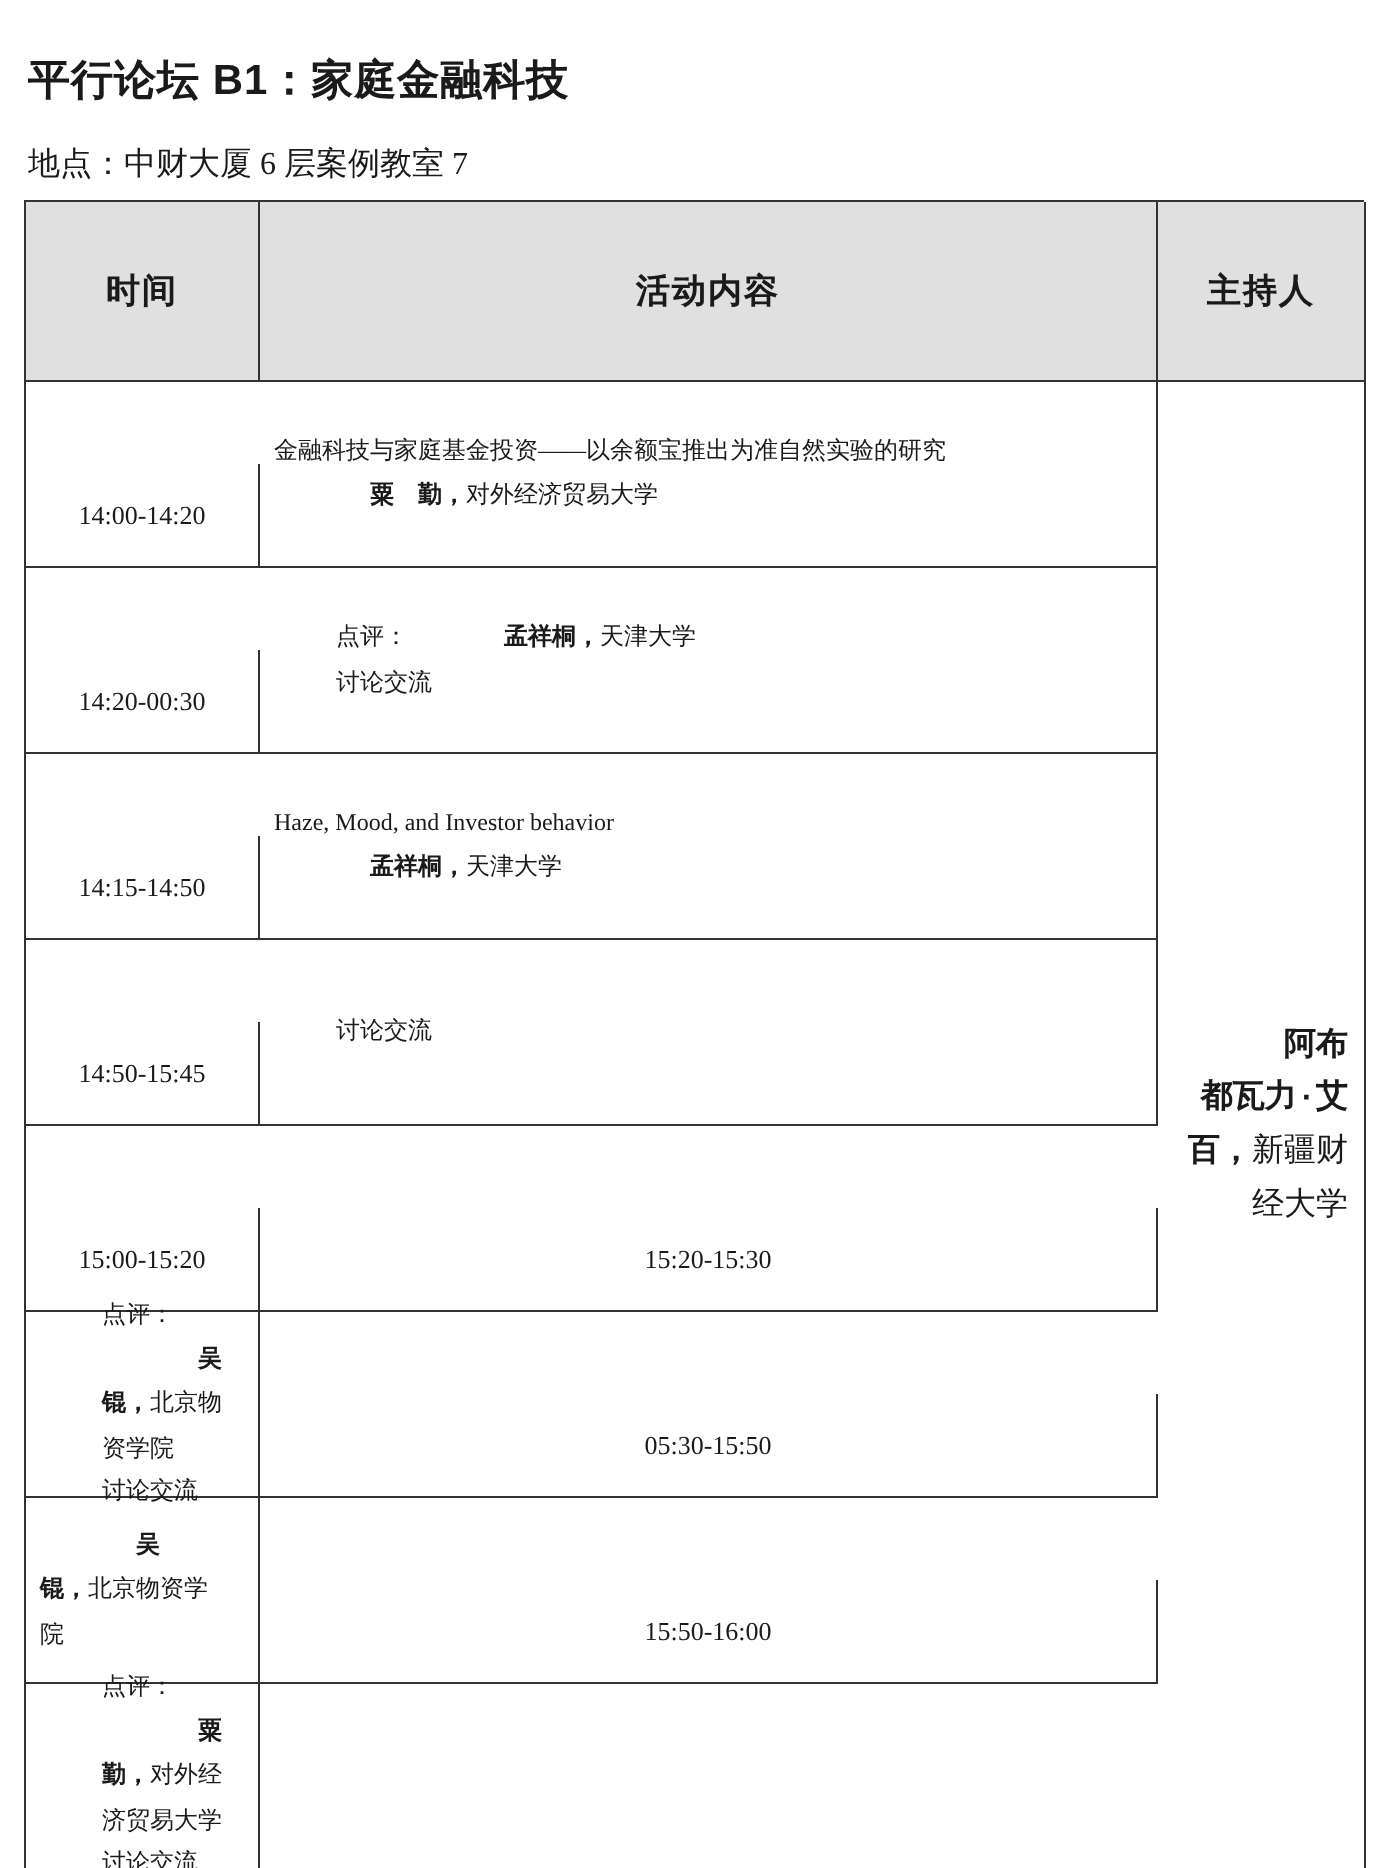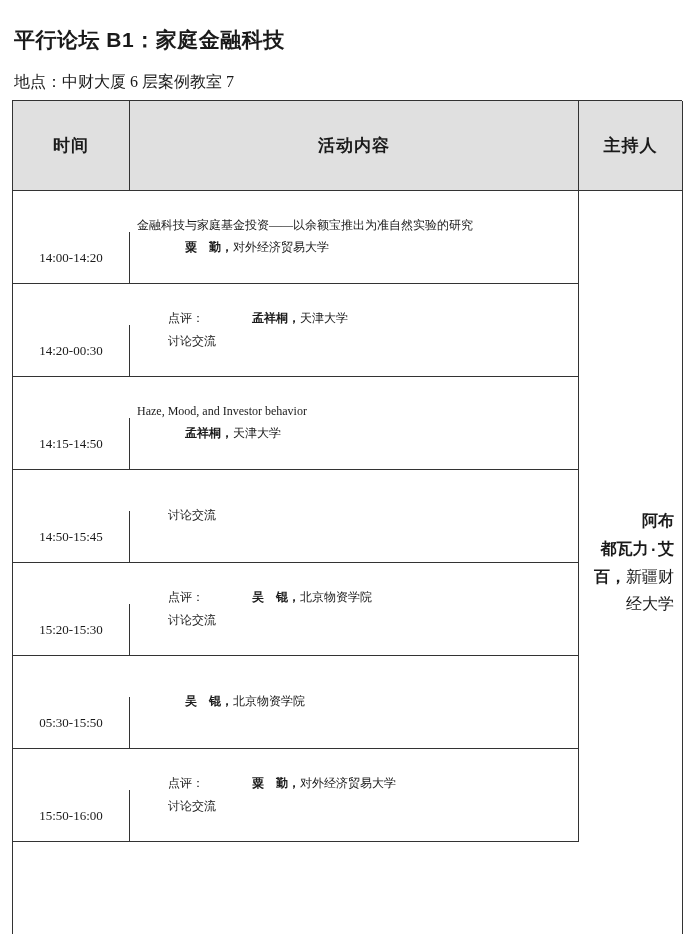--- a/index.html
+++ b/index.html
@@ -108,20 +108,21 @@
     <div class="cell content-cell">
       <div class="paper-title">Haze, Mood, and Investor behavior</div>
       <div class="speaker-line"><span class="bold-name">孟祥桐，</span><span>天津大学</span></div>
     </div>
 
     <div class="cell time-cell">14:50-15:45</div>
     <div class="cell content-cell">
       <div class="discussion-line">讨论交流</div>
     </div>
 
+    <div class="cell time-cell">15:00-15:20</div>
 
     <div class="cell time-cell">15:20-15:30</div>
     <div class="cell content-cell">
       <div class="comment-line"><span>点评：</span><span class="bold-name">吴　锟，</span><span>北京物资学院</span></div>
       <div class="discussion-line">讨论交流</div>
     </div>
 
     <div class="cell time-cell">05:30-15:50</div>
     <div class="cell content-cell">
       <div class="speaker-line"><span class="bold-name">吴　锟，</span><span>北京物资学院</span></div>

